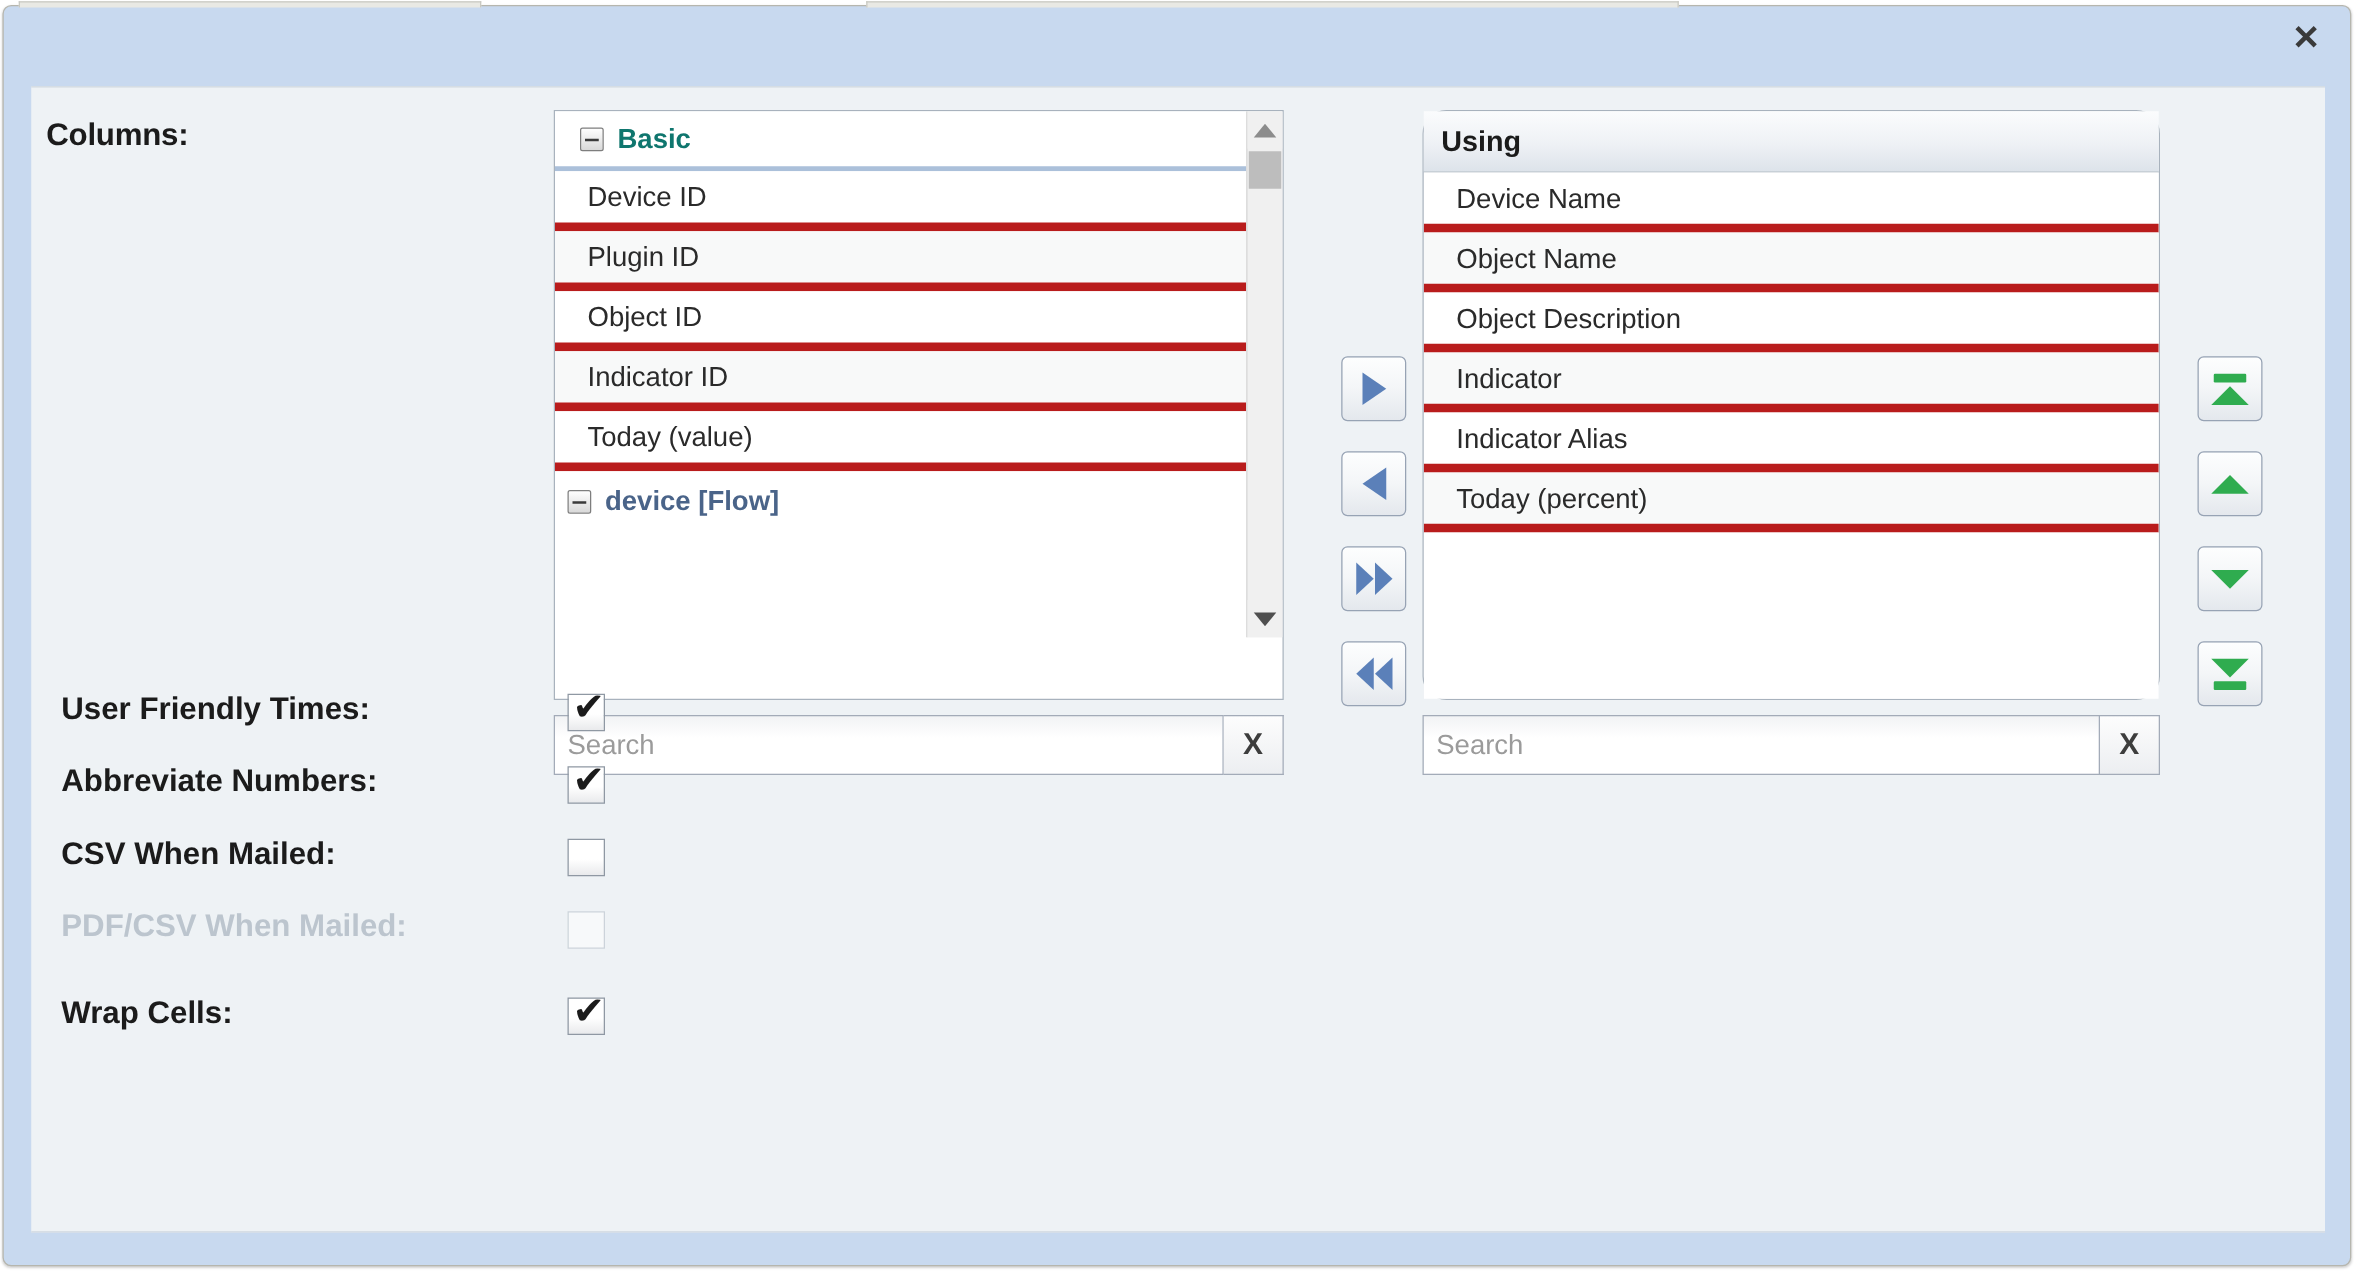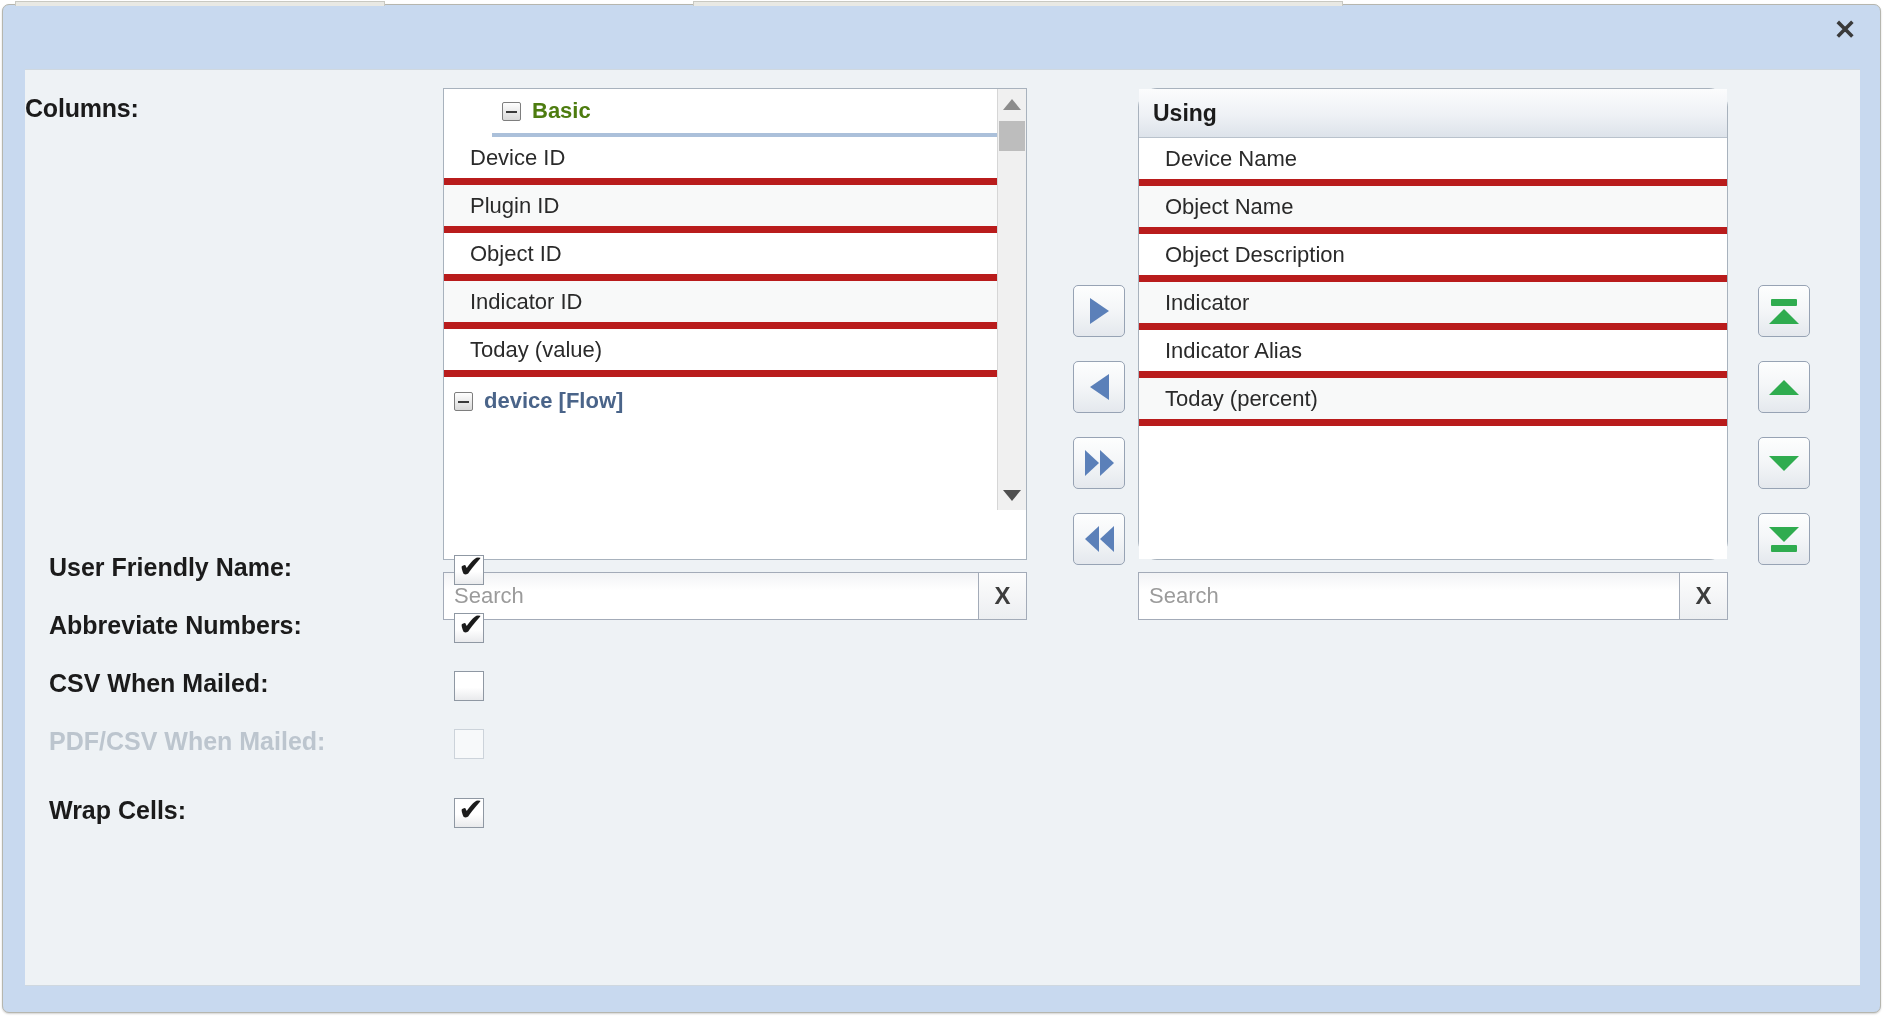--- a/index.html
+++ b/index.html
@@ -45,21 +45,21 @@
     position: absolute;
     left: 22px; top: 64px;
     width: 1835px; height: 917px;
     background: #eef2f5;
     border: 1px solid #cfd8e0;
     border-left: none; border-right: none;
   }
 
   
   #columns-label {
-    position: absolute; left: 0; top: 24px;
+    position: absolute; left: 12px; top: 24px;
     font-size: 25px; font-weight: bold; color: #1b1b1b;
     letter-spacing: -0.2px;
   }
 
   
   .listbox {
     position: absolute;
     background: #ffffff;
     border: 1px solid #a8b2bd;
   }
@@ -78,25 +78,24 @@
   .list-item {
     height: 48px;
     display: flex; align-items: center;
     padding-left: 26px;
     font-size: 22px; color: #2a2a2a;
     border-bottom: 7px solid #b91c1c;
     background: #ffffff;
   }
   .list-item.alt { background: #f8f9f9; }
   .list-item.group {
-    font-weight: bold; color: #4d7c0f;
+    font-weight: bold; color: #0f766e;
     border-bottom: 4px solid #abc0da;
     background: #ffffff;
-    padding-left: 10px;
-    margin-left: 48px;
+    padding-left: 20px;
   }
   .list-item.group2 {
     font-weight: bold; color: #4a6489;
     background: #ffffff;
     border-bottom: none;
     padding-left: 10px;
   }
   .grp-toggle {
     display: inline-block;
     width: 19px; height: 19px;
@@ -323,21 +322,21 @@
       <span class="tri down"></span>
     </div>
     <div class="sqbtn" style="left:1733px; top:443px;">
       <span class="stackv">
         <span class="tri down"></span>
           <span class="bar-green"></span>
       </span>
     </div>
 
     <div class="cbrow" style="top:483px;">
-      <span class="cb-label">User Friendly Name:</span>
+      <span class="cb-label">User Friendly Times:</span>
       <span class="cbbox">
         <span class="cb-check">✔</span>
       </span>
     </div>
 
     <div class="cbrow" style="top:541px;">
       <span class="cb-label">Abbreviate Numbers:</span>
       <span class="cbbox">
         <span class="cb-check">✔</span>
       </span>

